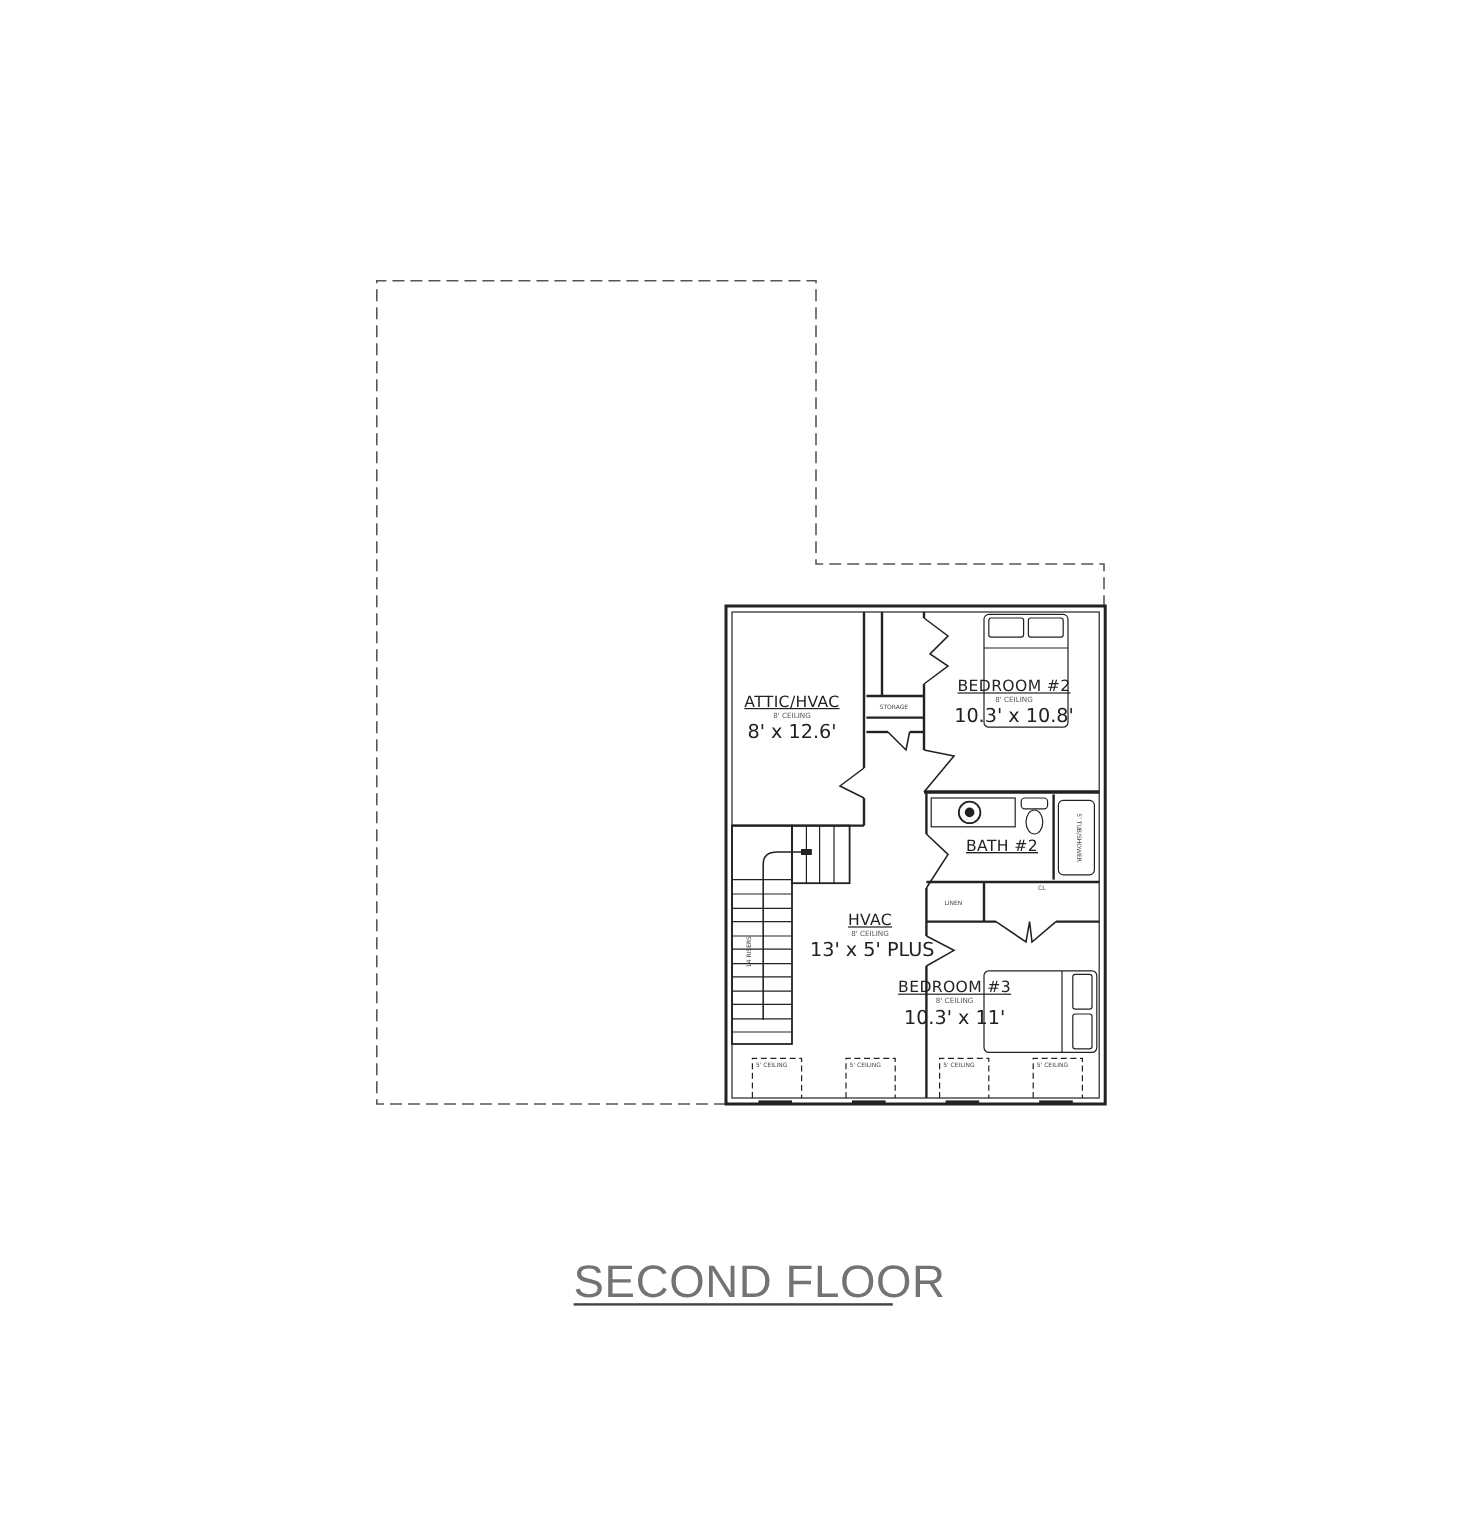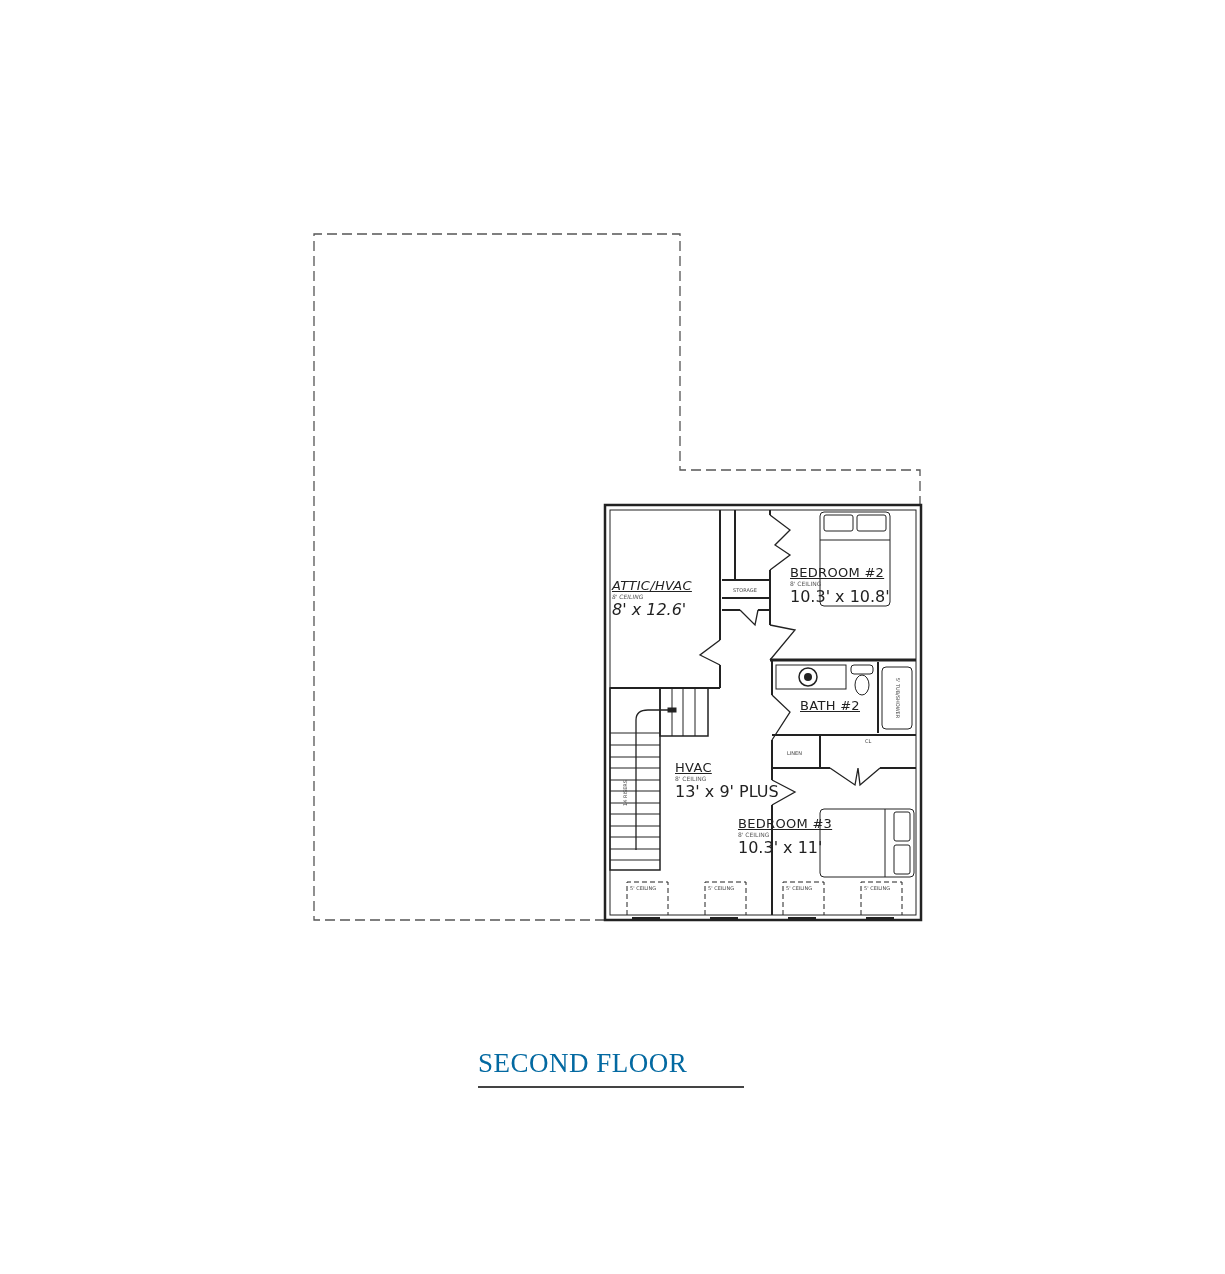--- a/index.html
+++ b/index.html
@@ -1,23 +1,23 @@
 <!DOCTYPE html>
 <html><head>
 <meta charset="utf-8">
 <style>
   html, body { margin:0; padding:0; background:#ffffff; }
   body { width:1225px; height:1274px; position:relative; overflow:hidden; font-family:"Liberation Sans", sans-serif; }
   #plan { position:absolute; left:0; top:0; }
-  .room-label { position:absolute; font-family:"DejaVu Sans", sans-serif; color:#222; white-space:nowrap; }
+  .room-label { position:absolute; font-family:"DejaVu Sans", sans-serif; color:#222; text-align:center; white-space:nowrap; }
   .room-name { font-size:13px; text-decoration:underline; letter-spacing:0.3px; }
   .room-sub { font-size:6px; color:#555; }
   .room-dim { font-size:16px; }
   .small-label { position:absolute; font-size:5px; color:#444; font-family:"DejaVu Sans", sans-serif; white-space:nowrap; }
-  #title { position:absolute; left:478px; top:1048px; font-family:Liberation Serif, serif; font-size:27px; color:#0369a1; letter-spacing:0.5px; }
+  #title { position:absolute; left:478px; top:1048px; font-family:Liberation Sans, sans-serif; font-size:38px; color:#737373; letter-spacing:0.5px; }
   #title-line { position:absolute; left:478px; top:1086px; width:266px; height:2px; background:#444; }
 </style>
 </head>
 <body>
 
 <svg id="plan" width="1225" height="1274" viewBox="0 0 1225 1274">
 
   <path d="M605 920 L314 920 L314 234 L680 234 L680 470 L920 470 L920 505" fill="none" stroke="#555" stroke-width="1.3" stroke-dasharray="10 5"></path>
 
   <g fill="none" stroke="#222">
@@ -115,37 +115,37 @@
     <path d="M861 915 L861 882 L902 882 L902 915"></path>
   </g>
   <g fill="#222">
     <rect x="632" y="917" width="28" height="3"></rect>
     <rect x="710" y="917" width="28" height="3"></rect>
     <rect x="788" y="917" width="28" height="3"></rect>
     <rect x="866" y="917" width="28" height="3"></rect>
   </g>
 </svg>
 
-<div class="room-label" style="left:612px;top:578px;width:96px;font-style:italic;">
+<div class="room-label" style="left:612px;top:578px;width:96px;">
   <div class="room-name">ATTIC/HVAC</div>
   <div class="room-sub">8' CEILING</div>
   <div class="room-dim">8' x 12.6'</div>
 </div>
 <div class="room-label" style="left:790px;top:565px;width:110px;">
   <div class="room-name">BEDROOM #2</div>
   <div class="room-sub">8' CEILING</div>
   <div class="room-dim">10.3' x 10.8'</div>
 </div>
 <div class="room-label" style="left:800px;top:698px;width:70px;text-decoration:underline;">
   <div class="room-name">BATH #2</div>
 </div>
 <div class="room-label" style="left:675px;top:760px;width:100px;">
   <div class="room-name">HVAC</div>
   <div class="room-sub">8' CEILING</div>
-  <div class="room-dim">13' x 9' PLUS</div>
+  <div class="room-dim">13' x 5' PLUS</div>
 </div>
 <div class="room-label" style="left:738px;top:816px;width:115px;">
   <div class="room-name">BEDROOM #3</div>
   <div class="room-sub">8' CEILING</div>
   <div class="room-dim">10.3' x 11'</div>
 </div>
 
 <div class="small-label" style="left:733px;top:587px;">STORAGE</div>
 <div class="small-label" style="left:787px;top:750px;">LINEN</div>
 <div class="small-label" style="left:865px;top:738px;">CL</div>

